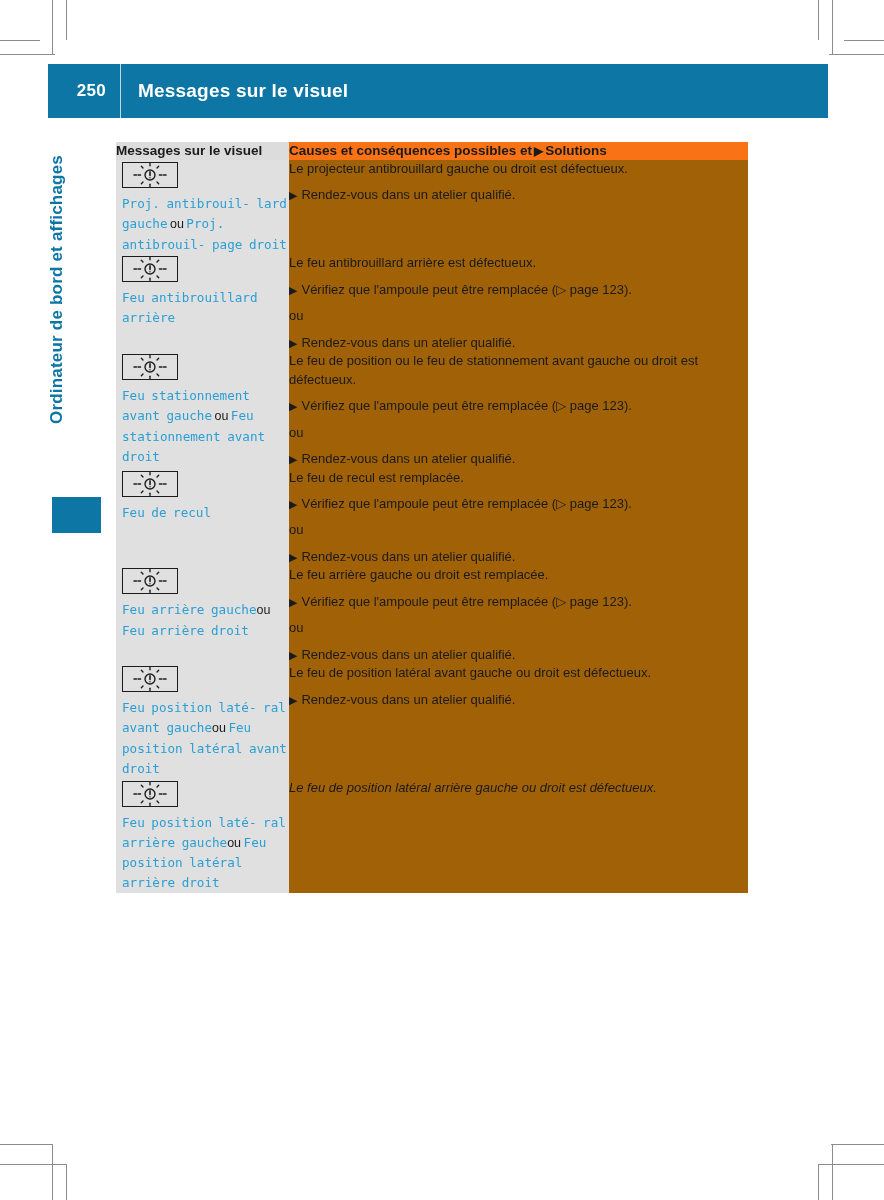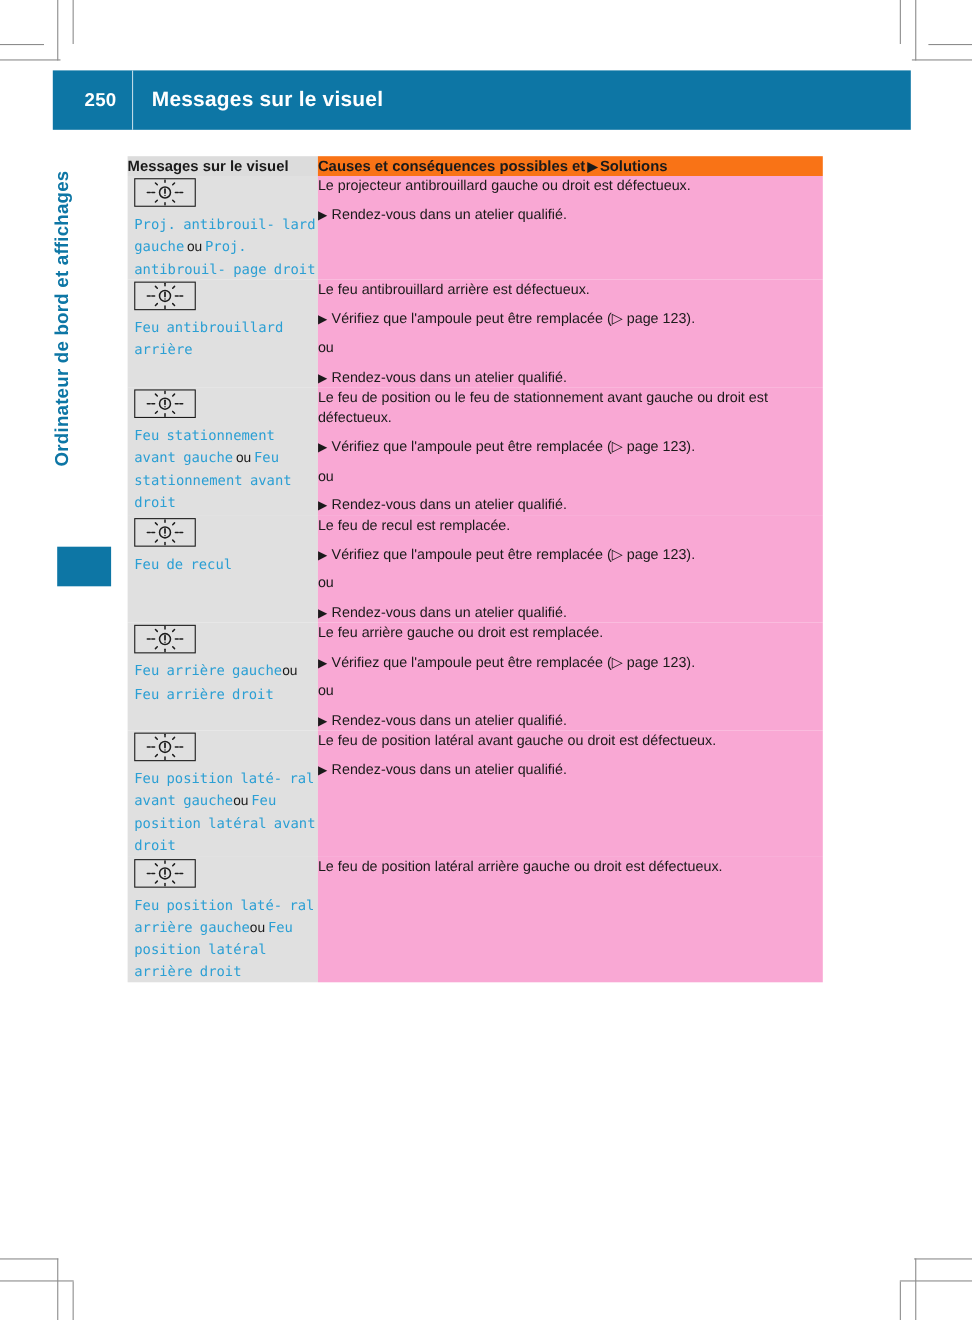--- a/index.html
+++ b/index.html
@@ -100,21 +100,21 @@
     border: none;
   }
 
   .cell-msg {
     background: #e0e0e0;
     padding: 9px 10px 14px 9px;
     border-bottom: 3px solid #ffffff;
     border-right: 3px solid #ffffff;
   }
   .cell-cause {
-    background: #f9a8d4;
+    background: #a16207;
     padding: 9px 12px 14px 10px;
     border-bottom: 3px solid #ffffff;
   }
 
   thead .cell-msg,
   thead .cell-cause {
     padding-top: 13px;
     padding-bottom: 16px;
     font-size: 13.5px;
     font-weight: bold;
@@ -152,21 +152,21 @@
     font-size: 12.5px;
   }
 
   
   .cause-line {
     font-size: 13px;
     line-height: 1.42;
     color: #1a1a1a;
     margin-bottom: 8px;
   }
-  .cause-line:last-child { margin-bottom: 0; }
+  .cause-line:last-child { margin-bottom: 0; font-style: italic; }
   .cause-line.plain-or {
     margin-bottom: 8px;
   }
   .bullet-line {
     font-size: 13px;
     line-height: 1.42;
     color: #1a1a1a;
     margin-bottom: 8px;
     padding-left: 15px;
     text-indent: -15px;

